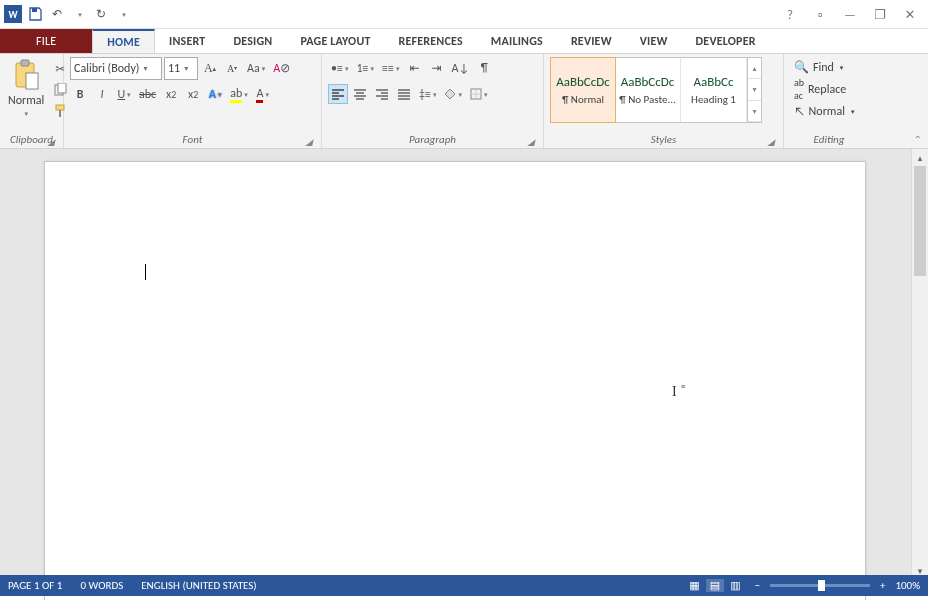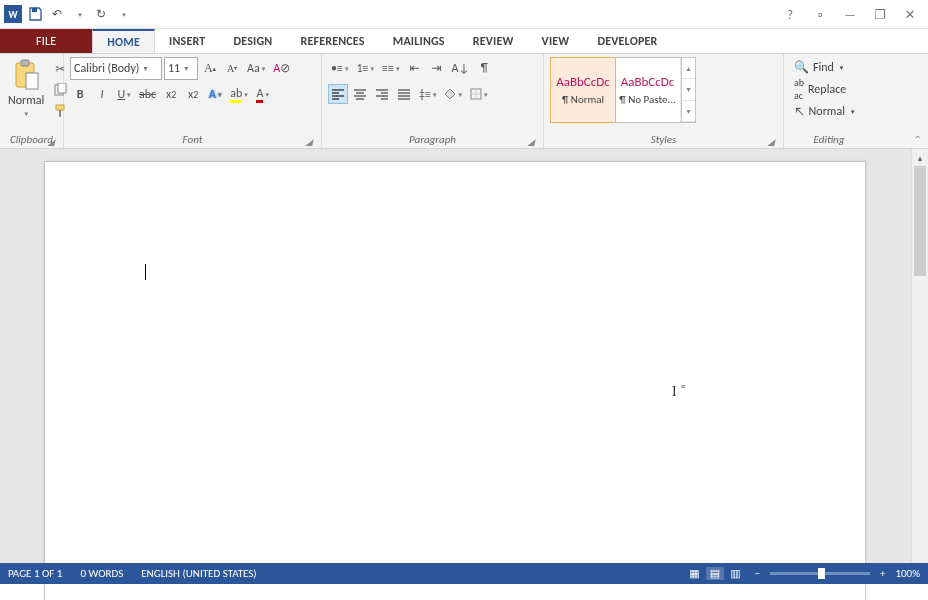--- a/index.html
+++ b/index.html
@@ -28,37 +28,37 @@
   .col { display:flex; flex-direction:column; gap:1px;}
   .btn { min-width:20px; height:20px; display:flex; align-items:center; justify-content:center; color:#555; font-size:12px; padding:0 2px; border:1px solid transparent;}
   .btn.sel { background:#cde6f7; border:1px solid #92c0e0;}
   .dd::after{content:"▾"; font-size:7px; margin-left:2px; color:#777;}
   .combo { height:23px; border:1px solid #ababab; background:#fff; display:flex; align-items:center; font-size:12px; padding:0 3px; }
   .combo .arrow{font-size:8px; color:#777; margin-left:4px;}
   
   .styles-gal { display:flex; border:1px solid #c5c5c5; background:#fff; height:66px;}
   .style-item { width:66px; border-right:1px solid #e8e8e8; display:flex; flex-direction:column; align-items:center; justify-content:center; font-size:11px; color:#444;}
   .style-item.sel{ border:1px solid #eab160; background:#fdeada; margin:-1px;}
-  .style-prev { font-size:13px; color:#be185d; margin-bottom:4px;}
+  .style-prev { font-size:13px; color:#14532d; margin-bottom:4px;}
   .style-item:last-child .style-prev{ color:#2e74b5; font-size:16px;}
   .gal-scroll { width:14px; display:flex; flex-direction:column; border-left:1px solid #c5c5c5;}
   .gal-scroll div{flex:1; display:flex; justify-content:center; align-items:center; font-size:8px; color:#888; border-bottom:1px solid #e0e0e0;}
   .editing-item { display:flex; align-items:center; gap:4px; height:20px; font-size:12px; color:#444; padding:0 4px;}
   .collapse-chevron{position:absolute; right:6px; bottom:2px; font-size:10px; color:#888;}
   
   .docarea { position:absolute; top:149px; left:0; right:0; bottom:21px; background:#e6e6e6; }
   .vscroll { position:absolute; right:0; top:0; bottom:0; width:17px; background:#f0f0f0; border-left:1px solid #dcdcdc;}
   .vscroll .up,.vscroll .down{height:17px; display:flex;align-items:center;justify-content:center; font-size:9px; color:#666;}
   .vscroll .thumb{ position:absolute; top:17px; left:2px; right:2px; height:110px; background:#cdcdcd;}
   .page { position:absolute; left:44px; top:12px; width:822px; height:1000px; background:#fff; border:1px solid #c6c6c6; box-shadow:0 0 3px rgba(0,0,0,0.1);}
   .cursor { position:absolute; left:100px; top:102px; width:1px; height:16px; background:#000;}
   .ibeam { position:absolute; left:672px; top:384px; font-size:14px; color:#333; font-family:serif;}
   .ibeam::after{ content:"≡"; font-size:8px; position:absolute; left:9px; top:-2px;}
   
-  .status { position:absolute; left:0; right:0; bottom:16px; height:21px; background:#2b579a; color:#fff; display:flex; align-items:center; font-size:11px; padding:0 8px; gap:18px;}
+  .status { position:absolute; left:0; right:0; bottom:4px; height:21px; background:#2b579a; color:#fff; display:flex; align-items:center; font-size:11px; padding:0 8px; gap:18px;}
   .status .right{margin-left:auto; display:flex; align-items:center; gap:10px;}
   .view-icons span{ width:18px; display:inline-flex; justify-content:center;}
   .zoom-slider { width:100px; height:3px; background:#6a8ebf; position:relative;}
   .zoom-slider .tick{position:absolute; left:50%; top:-3px; width:1px; height:9px; background:#d0dceb;}
   .zoom-slider .thumb{position:absolute; left:48%; top:-4px; width:7px; height:11px; background:#fff;}
   svg { display:block; }
 </style>
 </head>
 <body>
 
@@ -83,20 +83,21 @@
     <span>❐</span>
     <span>✕</span>
   </div>
 </div>
 
 <div class="tabs">
   <div class="tab file">FILE</div>
   <div class="tab active">HOME</div>
   <div class="tab">INSERT</div>
   <div class="tab">DESIGN</div>
+  <div class="tab">PAGE LAYOUT</div>
   <div class="tab">REFERENCES</div>
   <div class="tab">MAILINGS</div>
   <div class="tab">REVIEW</div>
   <div class="tab">VIEW</div>
   <div class="tab">DEVELOPER</div>
 </div>
 
 <div class="ribbon">
 
   <div class="group" style="width:64px">
@@ -234,20 +235,24 @@
     <div class="group-body">
       <div class="styles-gal">
         <div class="style-item sel">
           <div class="style-prev">AaBbCcDc</div>
           <div>¶ Normal</div>
         </div>
         <div class="style-item">
           <div class="style-prev">AaBbCcDc</div>
           <div>¶ No Paste...</div>
         </div>
+        <div class="style-item">
+          <div class="style-prev">AaBbCc</div>
+          <div>Heading 1</div>
+        </div>
         <div class="gal-scroll">
           <div>▴</div>
           <div>▾</div>
           <div>▾</div>
         </div>
       </div>
     </div>
     <div class="group-label">
         <span>Styles</span>
         <span class="dialog-launch">◢</span>

